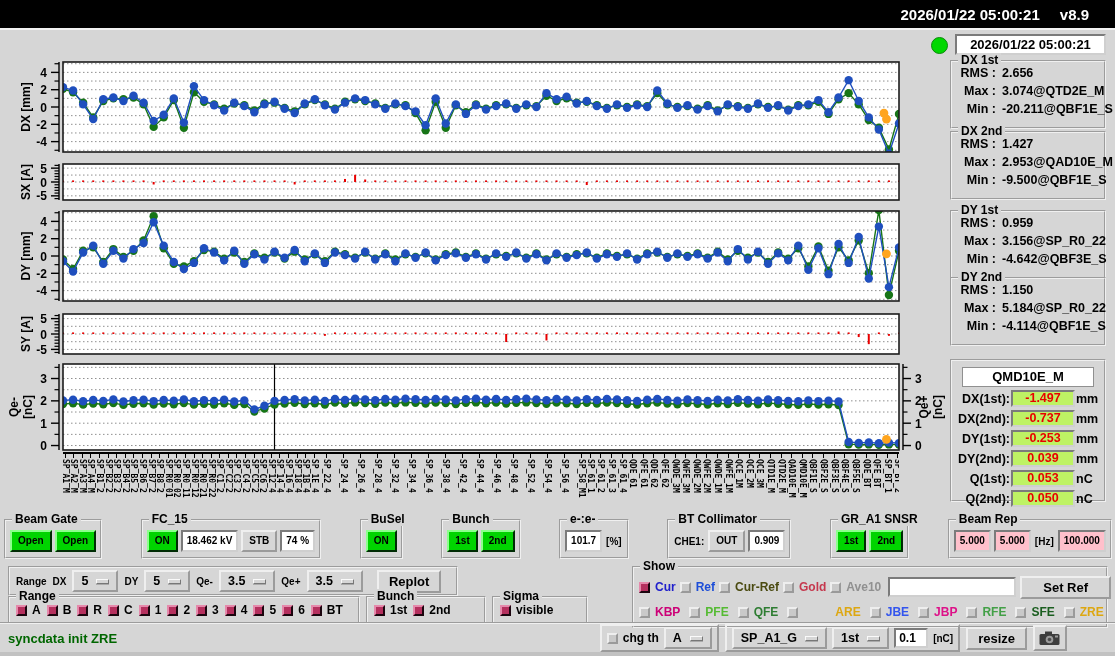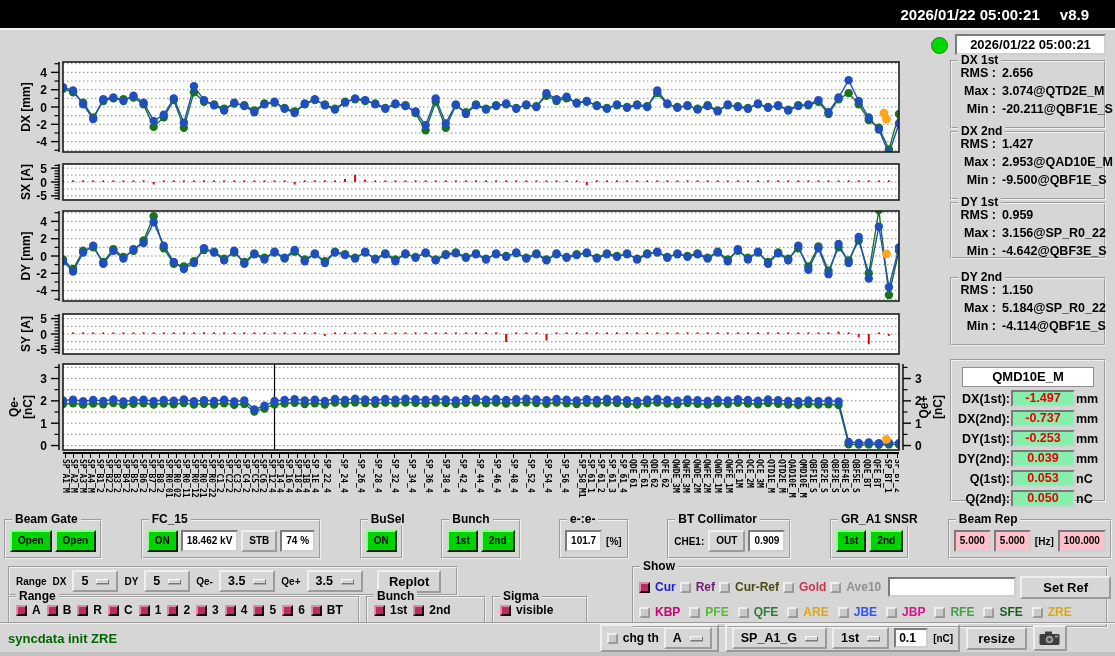--- a/index.html
+++ b/index.html
@@ -21,21 +21,21 @@
   .gf-label{position:absolute;top:-9px;left:6px;background:#d6d6d6;padding:0 3px;
             font-size:12px;font-weight:bold;white-space:nowrap;}
   
   .stat-line{display:flex;gap:6px;font-size:12.5px;font-weight:bold;margin:4px 0 0 8px;white-space:nowrap;}
   .stat-line .sl{min-width:36px;text-align:right;}
   
   .mon-title{margin:6px auto 2px auto;width:132px;height:20px;background:#fff;border:1px solid #909090;
              font-size:13px;font-weight:bold;text-align:center;line-height:18px;}
   .mon-row{display:flex;align-items:center;justify-content:flex-end;gap:1px;margin:3px 6px 0 0;
            font-size:12.5px;font-weight:bold;}
-  .mon-val{width:64px;height:17px;background:#86efac;border:2px inset #cfcfcf;color:#e80000;
+  .mon-val{width:64px;height:17px;background:#bef264;border:2px inset #cfcfcf;color:#e80000;
            text-align:center;font-size:12.5px;font-weight:bold;line-height:13px;}
   .mon-unit{width:22px;text-align:left;}
   
   .ctrlrow{position:absolute;left:4px;top:489px;width:1108px;height:42px;display:flex;
            justify-content:space-between;align-items:flex-start;}
   .cgroup{position:relative;border:2px groove #f0f0f0;display:flex;align-items:center;
           gap:3px;padding:8px 4px 4px 4px;height:40px;}
   .citem{font-size:10px;font-weight:bold;white-space:nowrap;}
   .btn{border:2px outset #efefef;background:#d6d6d6;padding:1px 6px;height:22px;line-height:16px;text-align:center;}
   .btn.green{background:#00d400;border-color:#8cff8c #00800c #00800c #8cff8c;}
@@ -1144,21 +1144,21 @@
           </div>
           <div class="stat-line">
             <span class="sl">Max :</span>
             <span>2.953@QAD10E_M</span>
           </div>
           <div class="stat-line">
             <span class="sl">Min :</span>
             <span>-9.500@QBF1E_S</span>
           </div>
         </div>
-        <div class="gframe" style="left: 950px; top: 172px; width: 156px; height: 57px;">
+        <div class="gframe" style="left: 950px; top: 180px; width: 156px; height: 69px;">
           <span class="gf-label">DY 1st</span>
           <div class="stat-line">
             <span class="sl">RMS :</span>
             <span>0.959</span>
           </div>
           <div class="stat-line">
             <span class="sl">Max :</span>
             <span>3.156@SP_R0_22</span>
           </div>
           <div class="stat-line">
@@ -1290,21 +1290,21 @@
     <div id="showframe">
         <div class="gframe" style="left: 632px; top: 536px; width: 476px; height: 62px; padding: 6px 5px 2px;">
           <span class="gf-label">Show</span>
           <div style="display: flex; align-items: center; gap: 4px; height: 26px;">
             <span class="chk on">
               <span class="cbx"></span>
               <span style="color: rgb(32, 32, 204);">Cur</span>
             </span>
             <span class="chk">
               <span class="cbx"></span>
-              <span style="color: #701a75;">Ref</span>
+              <span style="color: #1d4ed8;">Ref</span>
             </span>
             <span class="chk">
               <span class="cbx"></span>
               <span style="color: rgb(74, 74, 16);">Cur-Ref</span>
             </span>
             <span class="chk">
               <span class="cbx"></span>
               <span style="color: rgb(197, 55, 77);">Gold</span>
             </span>
             <span class="chk">
@@ -1322,21 +1322,21 @@
             <span class="chk">
               <span class="cbx"></span>
               <span style="color: rgb(85, 187, 51);">PFE</span>
             </span>
             <span class="chk">
               <span class="cbx"></span>
               <span style="color: rgb(46, 125, 50);">QFE</span>
             </span>
             <span class="chk">
               <span class="cbx"></span>
-              <span style="color: rgb(221, 167, 17);">ARE</span>
+              <span style="color: rgb(221, 167, 17); margin-left: 32px;">ARE</span>
             </span>
             <span class="chk">
               <span class="cbx"></span>
               <span style="color: rgb(51, 85, 238);">JBE</span>
             </span>
             <span class="chk">
               <span class="cbx"></span>
               <span style="color: rgb(221, 17, 136);">JBP</span>
             </span>
             <span class="chk">

